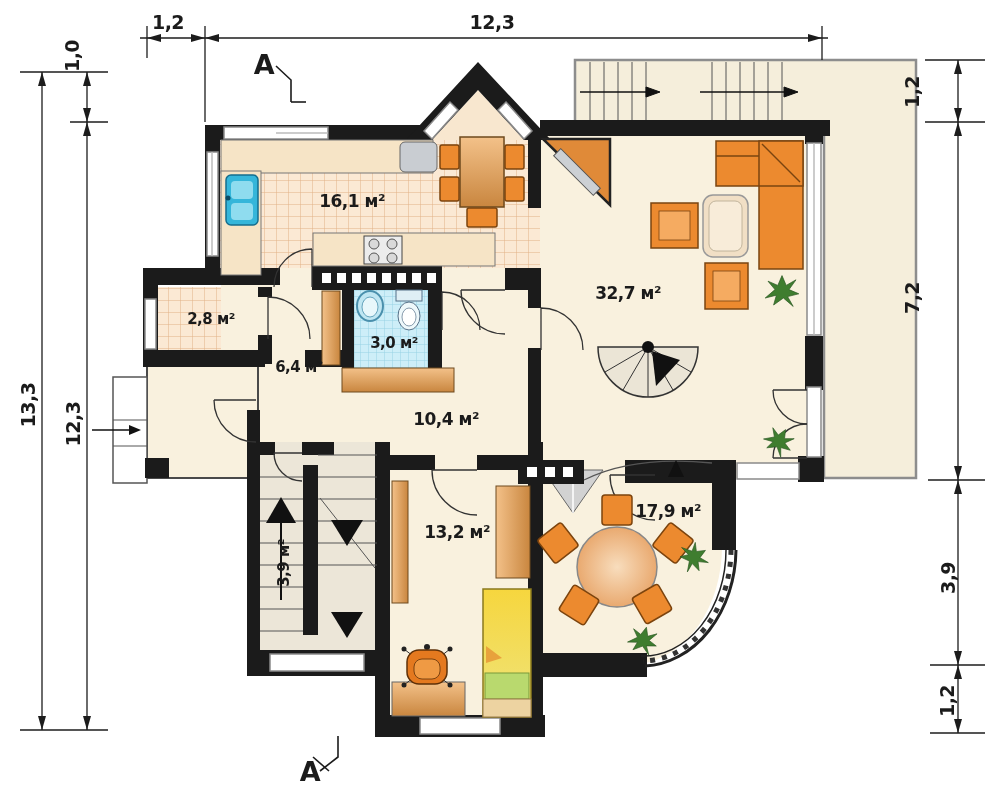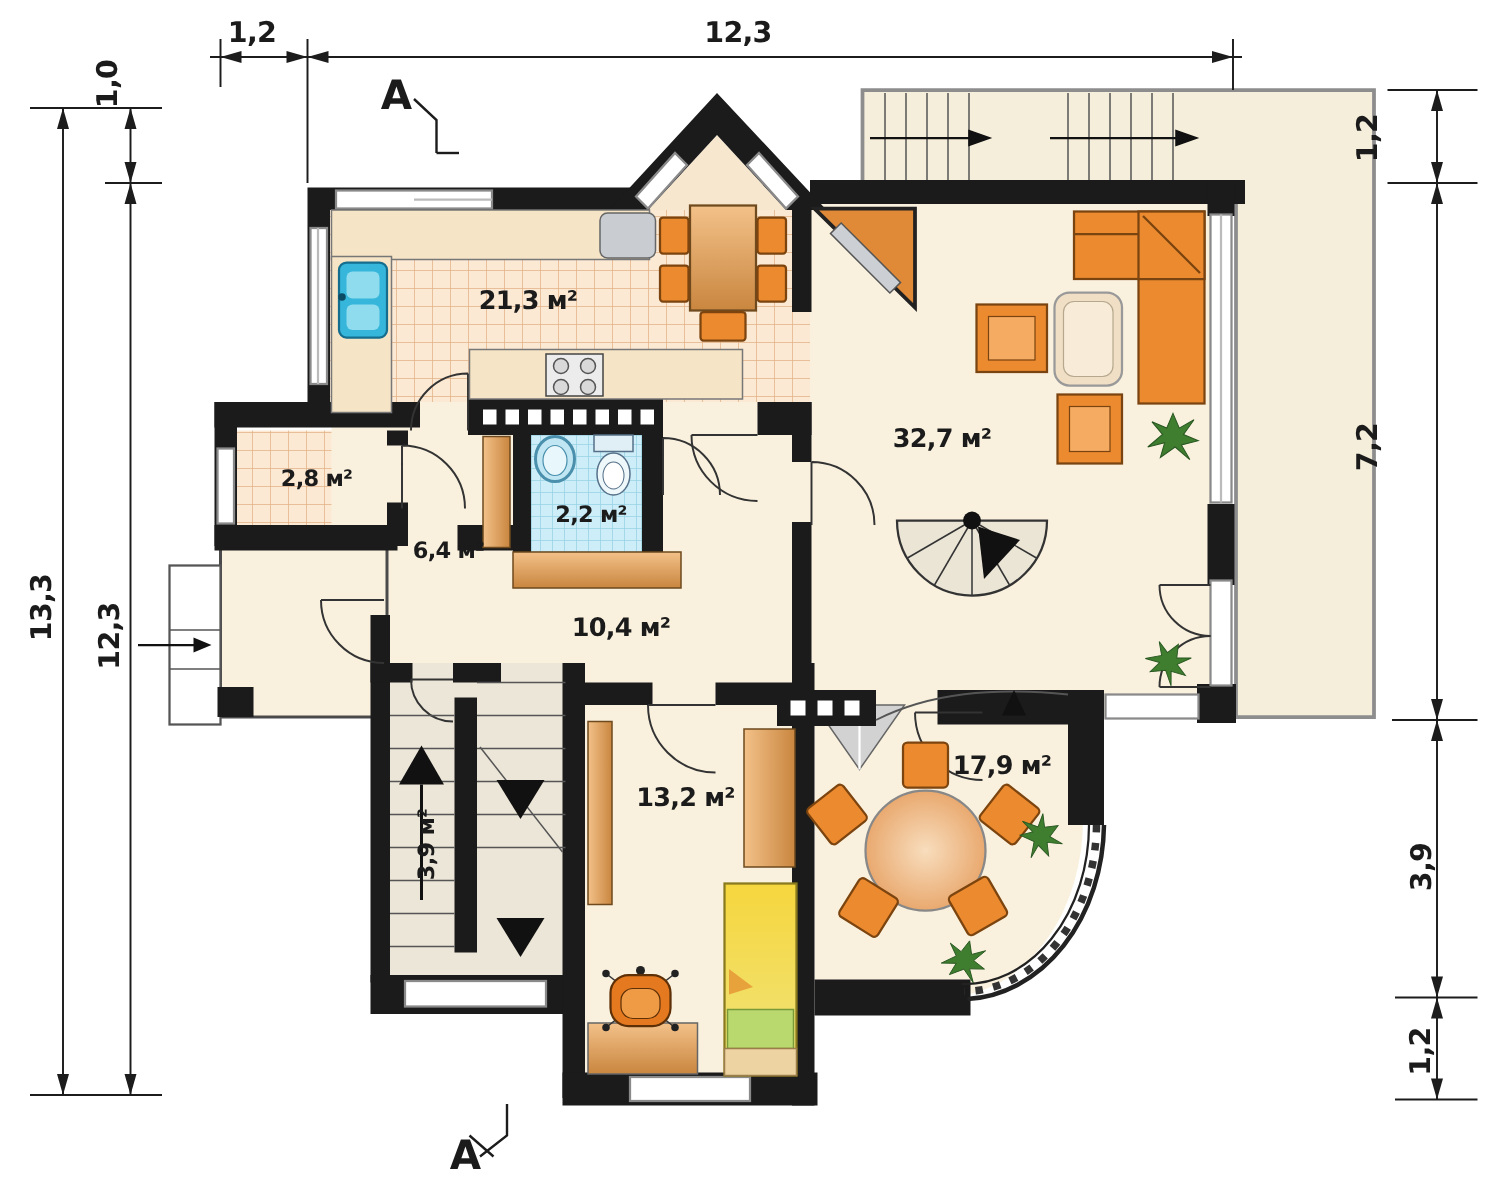--- a/index.html
+++ b/index.html
@@ -379,25 +379,25 @@
   </g>
 
   <g stroke="#1c1c1c" stroke-width="1.6" fill="none">
     <polyline points="276,66 291,80 291,102"></polyline>
     <line x1="291" y1="102" x2="306" y2="102"></line>
     <polyline points="338,736 338,757 320,771"></polyline>
     <line x1="313" y1="757" x2="329" y2="771"></line>
   </g>
 </svg>
 
-  <div class="lbl" style="left:352px;top:201px">21,3 м²</div>
+  <div class="lbl" style="left:352px;top:201px">16,1 м²</div>
   <div class="lbl sm" style="left:211px;top:319px">2,8 м²</div>
-  <div class="lbl sm" style="left:394px;top:343px">2,2 м²</div>
+  <div class="lbl sm" style="left:394px;top:343px">3,0 м²</div>
   <div class="lbl sm" style="left:299px;top:367px">6,4 м²</div>
-  <div class="lbl" style="left:414px;top:419px">10,4 м²</div>
+  <div class="lbl" style="left:446px;top:419px">10,4 м²</div>
   <div class="lbl" style="left:628px;top:293px">32,7 м²</div>
   <div class="lbl sm rot" style="left:284px;top:563px">3,9 м²</div>
   <div class="lbl" style="left:457px;top:532px">13,2 м²</div>
   <div class="lbl" style="left:668px;top:511px">17,9 м²</div>
 
   <div class="lbl dim" style="left:168px;top:22px">1,2</div>
   <div class="lbl dim" style="left:492px;top:22px">12,3</div>
 
   <div class="lbl dim rot" style="left:72px;top:56px">1,0</div>
   <div class="lbl dim rot" style="left:28px;top:405px">13,3</div>

